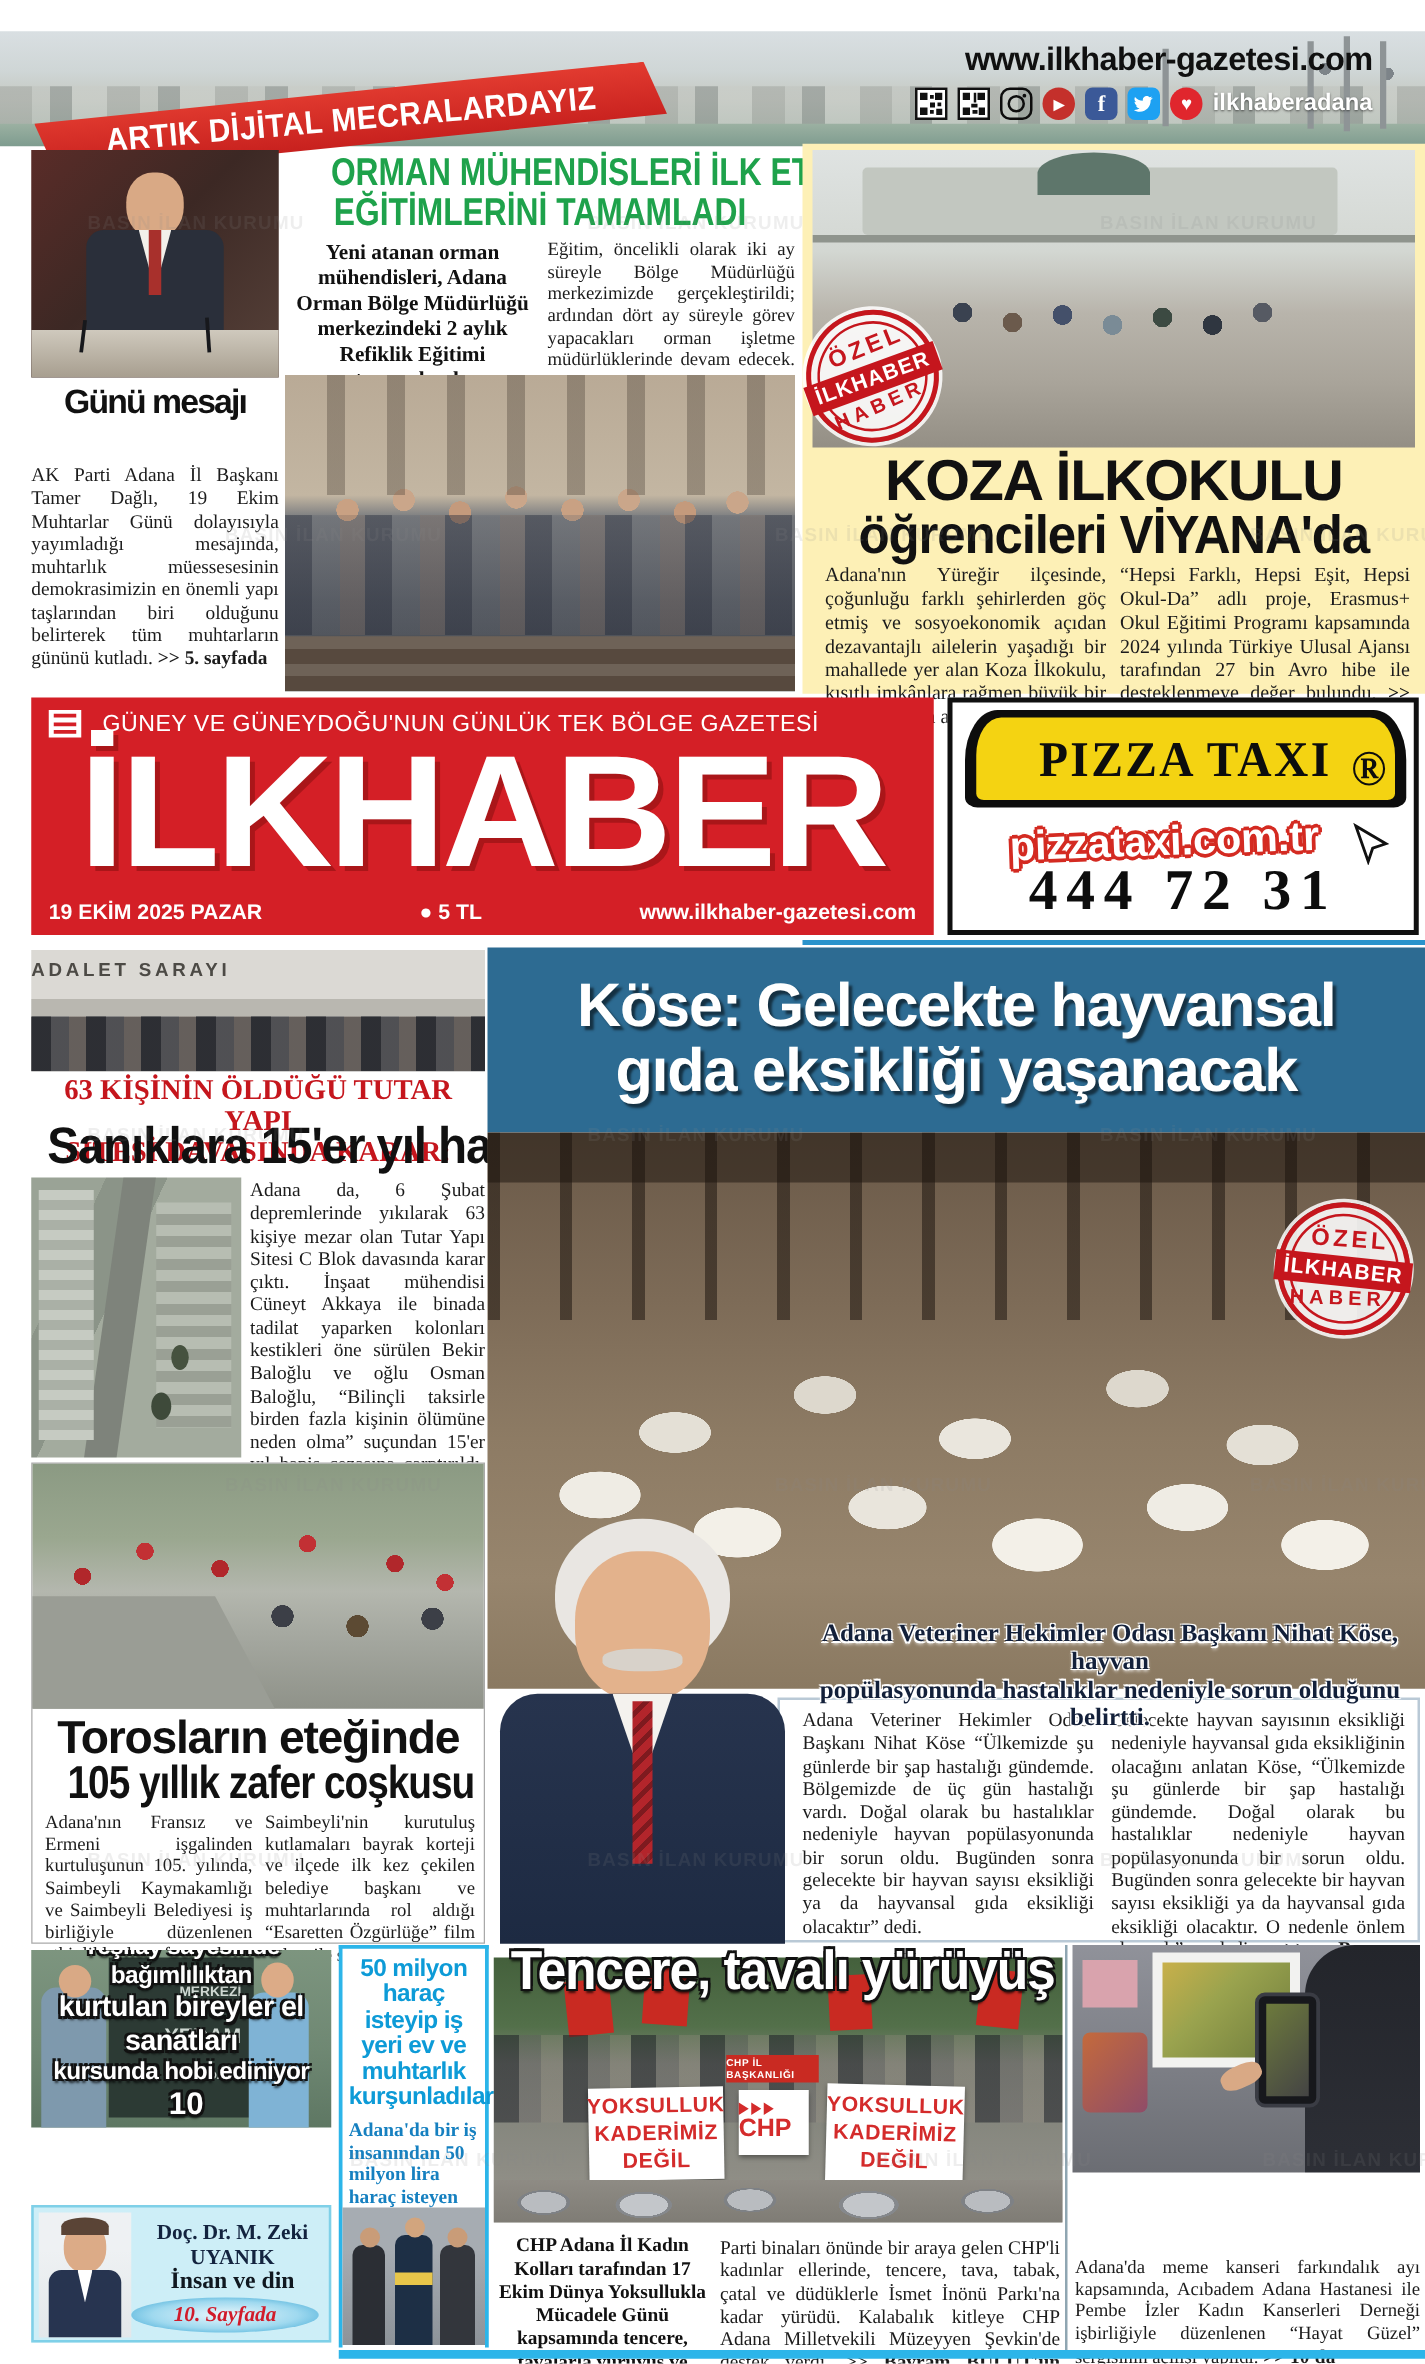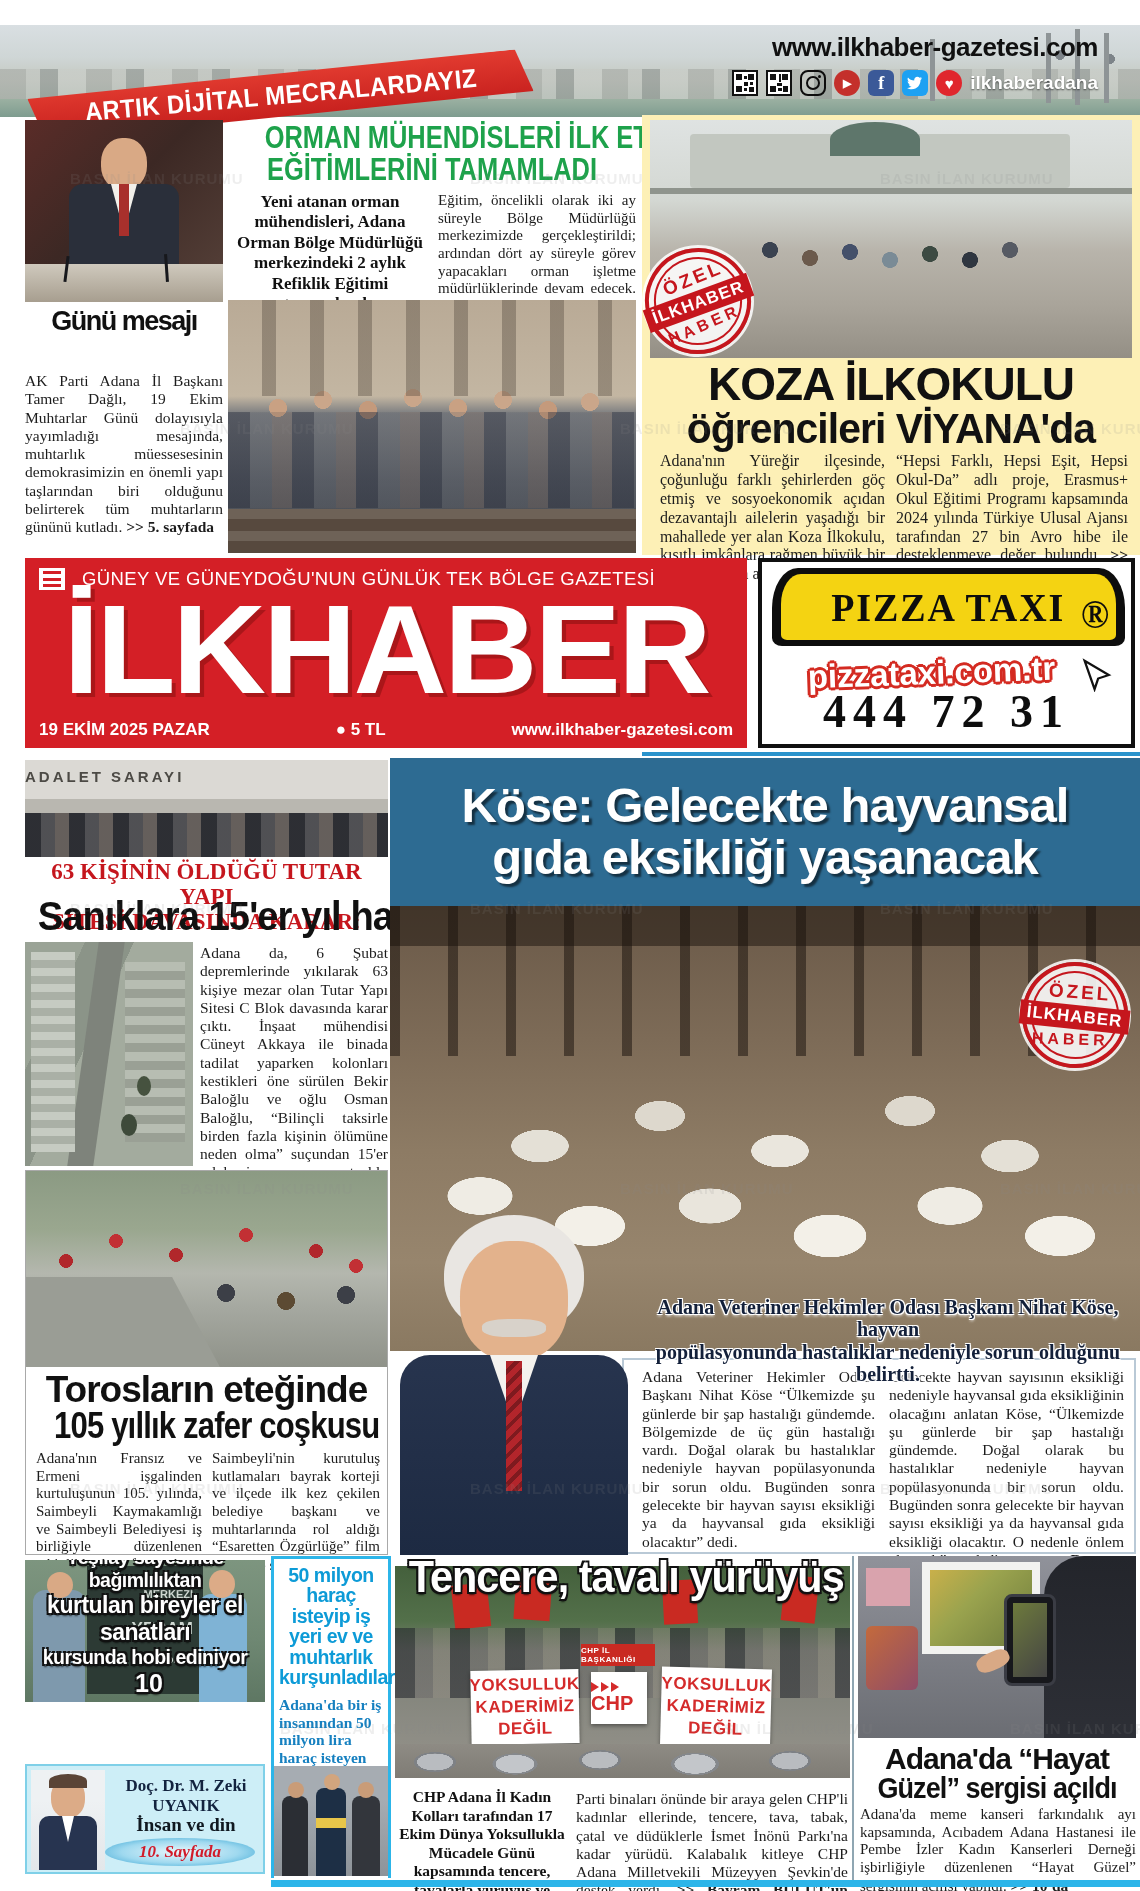--- a/index.html
+++ b/index.html
@@ -441,24 +441,20 @@
       <div style="width:100%;height:100%;background:linear-gradient(135deg,#c9b04a 0%,#9aa34e 40%,#6d7a3c 100%);"></div>
     </div>
     <div style="position:absolute;left:8px;top:12px;width:44px;height:38px;background:#d9a3ad;"></div>
     <div style="position:absolute;left:8px;top:70px;width:52px;height:64px;background:linear-gradient(135deg,#c46a3c,#8f4c68);border-radius:6px;"></div>
     <div style="position:absolute;right:0;top:0;width:92px;height:182px;background:linear-gradient(180deg,#23252b 0%,#2d2f36 100%);border-radius:40px 0 0 0;"></div>
     <div style="position:absolute;right:80px;top:38px;width:52px;height:92px;background:#17181c;border-radius:8px;border:3px solid #3a3c44;">
       <div style="position:absolute;inset:6px;background:linear-gradient(135deg,#6d7a3c,#444);"></div>
     </div>
     <div style="position:absolute;right:126px;top:96px;width:34px;height:18px;border-radius:40%;background:#d9a985;transform:rotate(-24deg);"></div>
   </div>
-  <div class="abs black-cond" style="left:858px;top:1744px;width:278px;text-align:center;">
-    <div style="font-size:30px;">Adana'da “Hayat</div>
-    <div style="font-size:30px;transform:scaleX(.9);white-space:nowrap;">Güzel” sergisi açıldı</div>
-  </div>
   <p class="abs body-txt just" style="left:860px;top:1806px;width:276px;font-size:15px;"><span>Adana'da meme kanseri farkındalık ayı kapsamında, Acıbadem Adana Hastanesi ile Pembe İzler Kadın Kanserleri Derneği işbirliğiyle düzenlenen “Hayat Güzel” sergisinin açılışı yapıldı. </span><b class="ref">&gt;&gt; 10'da</b></p>
 
   <div class="cyan-rule" style="left:271px;top:1880px;width:869px;height:7px;"></div>
 
 <div class="wm" style="left: 70px; top: 170px;">BASIN İLAN KURUMU</div>
     <div class="wm" style="left: 470px; top: 170px;">BASIN İLAN KURUMU</div>
     <div class="wm" style="left: 880px; top: 170px;">BASIN İLAN KURUMU</div>
     <div class="wm" style="left: 180px; top: 420px;">BASIN İLAN KURUMU</div>
     <div class="wm" style="left: 620px; top: 420px;">BASIN İLAN KURUMU</div>
     <div class="wm" style="left: 1000px; top: 420px;">BASIN İLAN KURUMU</div>

